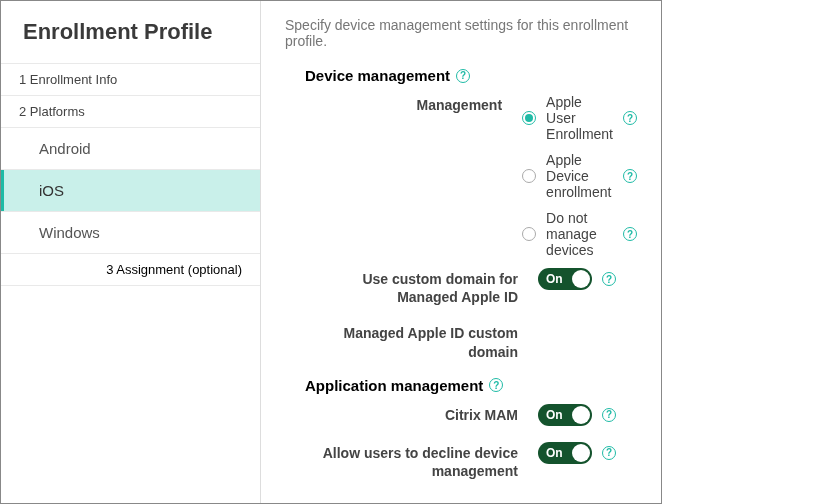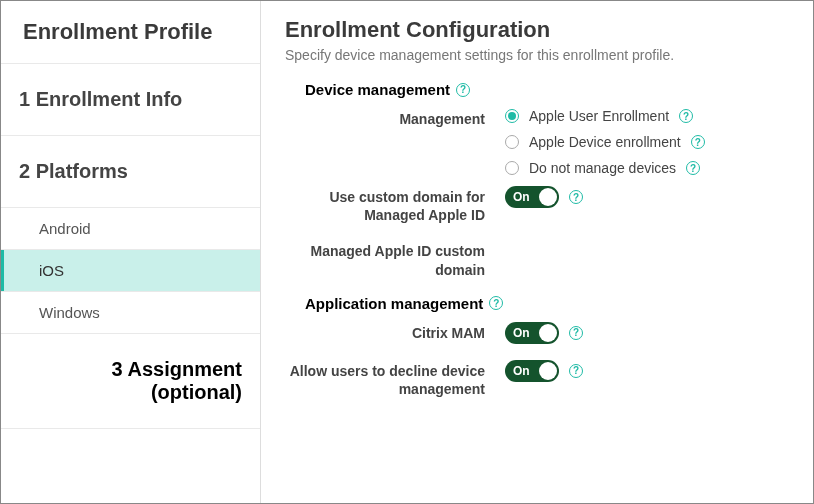--- a/index.html
+++ b/index.html
@@ -1,33 +1,33 @@
 <!DOCTYPE html>
 <html><head>
 <meta charset="utf-8">
 <style>
   * { box-sizing: border-box; margin: 0; padding: 0; font-family: "Segoe UI", Arial, sans-serif; }
   body { background: #fff; }
-  .frame { width: 814px; height: 504px; border: 1px solid #888; display: flex; overflow: hidden; }
+  .frame { width: 662px; height: 504px; border: 1px solid #888; display: flex; overflow: hidden; }
   
   .sidebar { width: 260px; border-right: 1px solid #ddd; background: #fff; }
   .sb-title { font-size: 22px; font-weight: 600; color: #3a3a3a; padding: 18px 22px 18px 22px; }
-  .sb-item { padding: 24px 18px; font-size: 20px; color: #555; border-top: 1px solid #e9e9e9; cursor: pointer; font-weight: bold; }
+  .sb-item { padding: 8px 18px; font-size: 13px; color: #555; border-top: 1px solid #e9e9e9; cursor: pointer; }
   .sb-item.step { color: #444; }
   .sb-sub { padding: 12px 18px 12px 38px; font-size: 15px; color: #555; border-top: 1px solid #e9e9e9; cursor: pointer; }
   .sb-sub.active { background: #c9f0ea; color: #333; position: relative; }
   .sb-sub.active::before { content:""; position:absolute; left:0; top:0; bottom:0; width:3px; background:#1fbba6; }
   .sb-item.last { border-bottom: 1px solid #e9e9e9; color: #000000; text-align: right; }
   
   .main { flex: 1; padding: 16px 24px 10px 24px; overflow: hidden; }
   .m-title { font-size: 22px; font-weight: 600; color: #3a3a3a; margin-bottom: 4px; }
   .m-sub { font-size: 14px; color: #777; margin-bottom: 18px; }
   .sec-title { font-size: 15px; font-weight: 700; color: #000000; margin: 6px 0 10px 20px; display:flex; align-items:center; gap:6px;}
   .row { display: flex; align-items: flex-start; margin-bottom: 10px; }
-  .lbl { width: 220px; text-align: right; padding-right: 20px; padding-top: 2px; font-size: 14px; font-weight: 600; color: #444; line-height: 1.3; }
+  .lbl { width: 220px; text-align: right; padding-right: 20px; padding-top: 2px; font-size: 14px; font-weight: 600; color: #444; line-height: 1.3; margin-left: 33px; }
   .ctl { flex: 1; display: flex; flex-direction: column; gap: 10px; }
   .ctl-line { display: flex; align-items: center; gap: 10px; font-size: 14px; color: #444; }
   .radio { width: 14px; height: 14px; border: 1px solid #aaa; border-radius: 50%; display:inline-flex; align-items:center; justify-content:center; flex-shrink:0;}
   .radio.sel { border-color: #1fbba6; }
   .radio.sel::after { content:""; width:8px; height:8px; background:#1fbba6; border-radius:50%; }
   .toggle { width: 54px; height: 22px; border-radius: 11px; background:#14532d; position: relative; display:flex; align-items:center; color:#fff; font-size:12px; font-weight:600; padding-left:8px; cursor:pointer;}
   .toggle::after { content:""; position:absolute; right:2px; top:2px; width:18px; height:18px; background:#fff; border-radius:50%; }
   .input { width: 210px; height: 30px; border:1px solid #ccc; padding: 0 10px; font-size: 14px; color:#666; }
   .help { width:14px; height:14px; border:1px solid #1fbba6; border-radius:50%; display:inline-flex; align-items:center; justify-content:center; color:#1fbba6; font-size:10px; font-weight:700; cursor:pointer; flex-shrink:0;}
   .help::after{content:"?";}
@@ -44,21 +44,20 @@
     <div class="sb-title">Enrollment Profile</div>
     <div class="sb-item step">1  Enrollment Info</div>
     <div class="sb-item step">2  Platforms</div>
     <div class="sb-sub">Android</div>
     <div class="sb-sub active">iOS</div>
     <div class="sb-sub">Windows</div>
     <div class="sb-item last">3  Assignment (optional)</div>
   </div>
 
   <div class="main">
-    <div class="m-title">Enrollment Configuration</div>
     <div class="m-sub">Specify device management settings for this enrollment profile.</div>
 
     <div class="sec-title">
       <span>Device management</span>
       <span class="help"></span>
     </div>
 
     <div class="row">
       <div class="lbl">Management</div>
       <div class="ctl">

